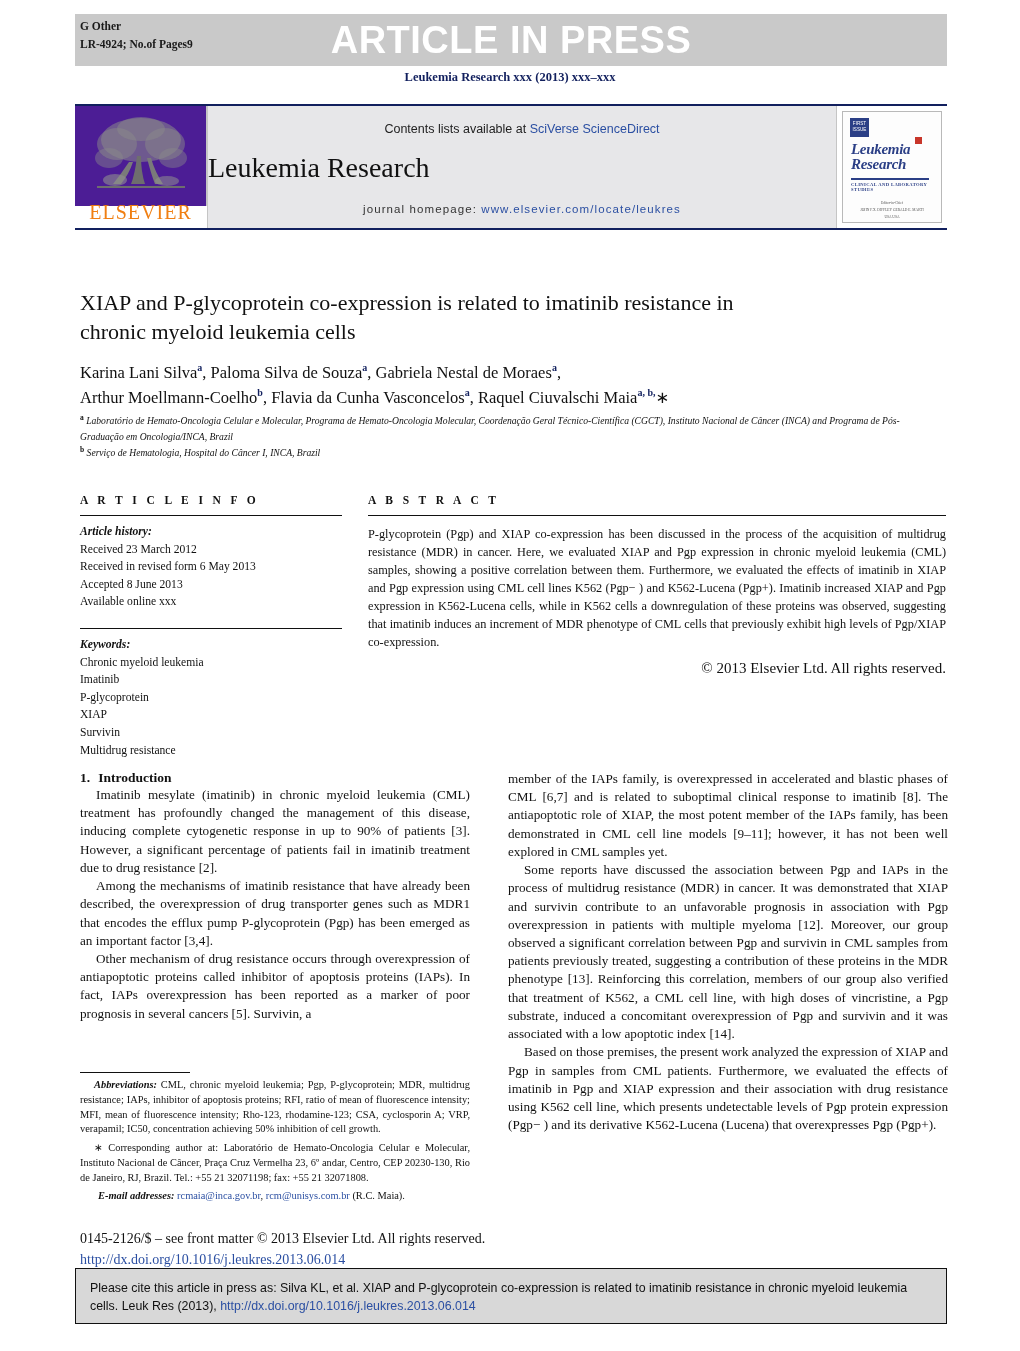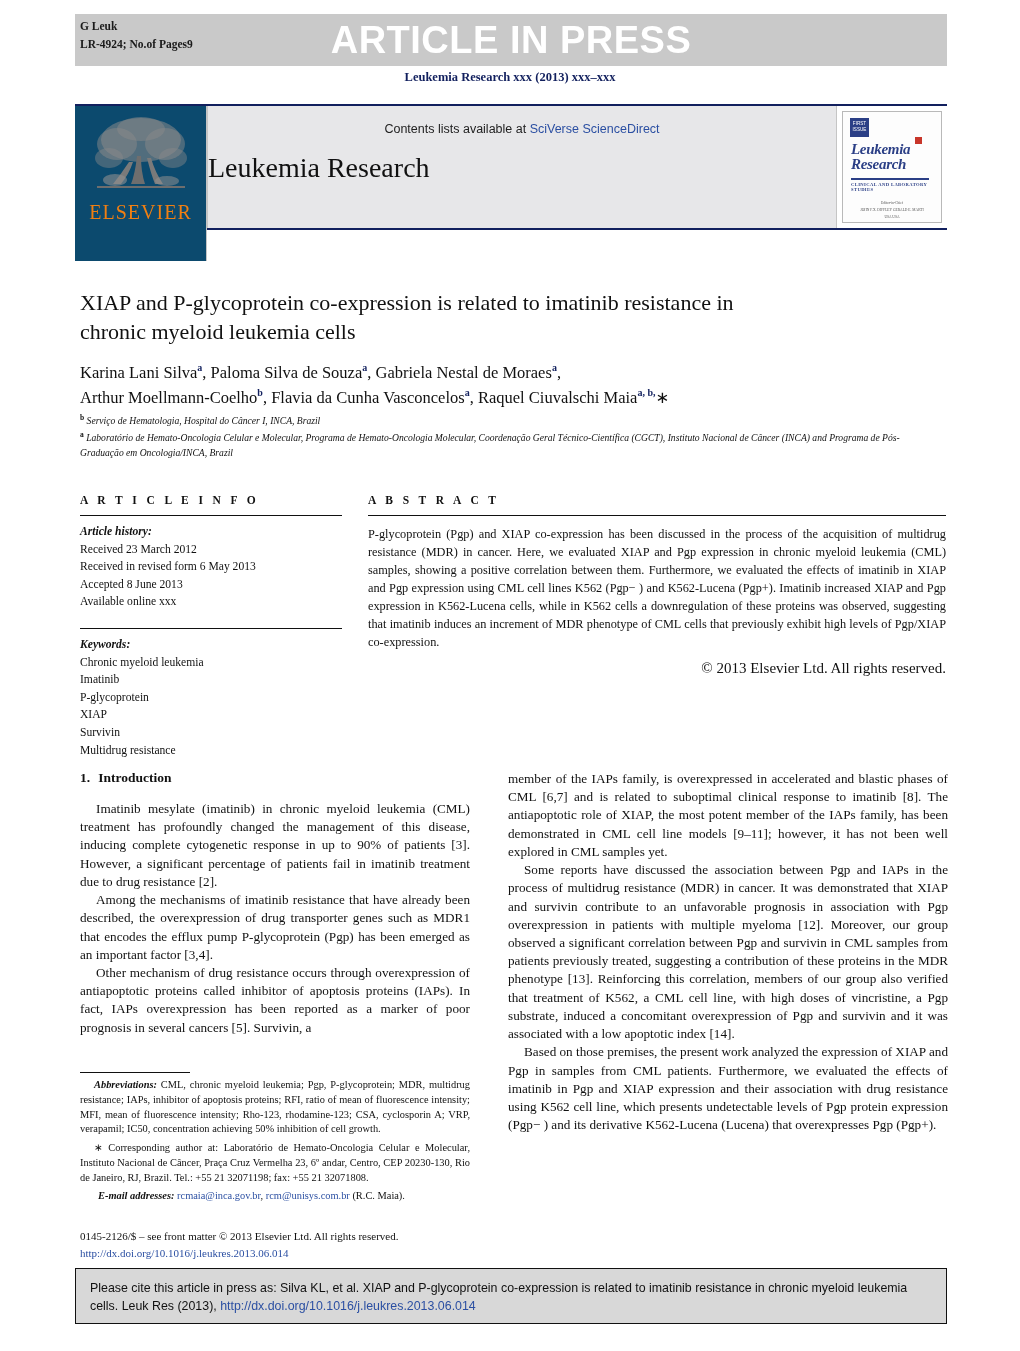--- a/index.html
+++ b/index.html
@@ -72,23 +72,23 @@
     border-bottom: 2px solid #12205e;
   }
   .masthead-inner {
     position: absolute;
     left: 0; top: 0;
     width: 872px; height: 122px;
     display: flex;
   }
   .elsevier-box {
     width: 132px;
-    height: 155px;
+    height: 100px;
     position: relative;
-    background: #0c4a6e;
+    background: #4c1d95;
     border-right: 1px solid #c5c5c5;
     padding-top: 6px;
   }
   .tree-svg { display: block; margin: 2px auto 0 auto; }
   .elsevier-word {
     text-align: center;
     font-family: "Liberation Serif", serif;
     font-size: 20px;
     letter-spacing: 1px;
     color: #f07f12;
@@ -282,21 +282,20 @@
   }
   .col-right {
     position: absolute;
     left: 508px; top: 770px;
     width: 440px;
   }
   .h1 {
     font-family: "Liberation Serif", serif;
     font-weight: bold;
     font-size: 13.5px;
-    margin-bottom: 14px;
     color: #111;
   }
   .h1 .num { margin-right: 8px; }
   p.body {
     font-family: "Liberation Serif", serif;
     font-size: 13.2px;
     line-height: 1.38;
     text-align: justify;
     text-indent: 16px;
     margin: 0 0 0 0;
@@ -324,21 +323,21 @@
     color: #111;
   }
   .foot .lbl { font-style: italic; font-weight: bold; }
   .foot .mail { color: #2b4fa2; }
 
   .imprint {
     position: absolute;
     left: 80px; top: 1228px;
     width: 420px;
     font-family: "Liberation Serif", serif;
-    font-size: 11px;
+    font-size: 14px;
     line-height: 1.5;
     color: #111;
   }
   .imprint .doi { color: #2b4fa2; }
 
   
   .cite-box {
     position: absolute;
     left: 75px; top: 1268px;
     width: 872px; height: 56px;
@@ -356,21 +355,21 @@
 </style>
 </head>
 <body>
 
 <div class="page">
 
   <div class="top-banner">
     <div class="aip">ARTICLE IN PRESS</div>
   </div>
   <div class="gmodel">
-    <div>G Leuk</div>
+    <div>G Other</div>
     <div>LR-4924;   No.of Pages9</div>
   </div>
 
   <div class="journal-ref">Leukemia Research xxx (2013) xxx–xxx</div>
 
   <div class="masthead">
     <div class="masthead-inner">
 
       <div class="elsevier-box">
         <svg class="tree-svg" width="104" height="86" viewBox="0 0 104 86">
@@ -390,20 +389,23 @@
           <ellipse cx="78" cy="67" rx="12" ry="5" fill="#8f8f8f" opacity="0.55"></ellipse>
         </svg>
         <div class="elsevier-word">ELSEVIER</div>
       </div>
 
       <div class="center-box">
         <div class="contents-line">
           <span>Contents lists available at </span><span class="sd">SciVerse ScienceDirect</span>
         </div>
         <div class="journal-title-big">Leukemia Research</div>
+        <div class="homepage-line">
+          <span>journal homepage: </span><span class="url">www.elsevier.com/locate/leukres</span>
+        </div>
       </div>
 
       <div class="cover-box">
         <div class="cover-inner">
           <div class="cover-badge">FIRST ISSUE</div>
           <div class="cover-red"></div>
           <div class="cover-title">
             <div>Leukemia</div>
             <div>Research</div>
           </div>
@@ -421,22 +423,22 @@
   </div>
 
   <div class="art-title">XIAP and P-glycoprotein co-expression is related to imatinib resistance in chronic myeloid leukemia cells</div>
 
   <div class="authors">
     <span>Karina Lani Silva</span><sup>a</sup><span>, Paloma Silva de Souza</span><sup>a</sup><span>, Gabriela Nestal de Moraes</span><sup>a</sup>,<br>
     <span>Arthur Moellmann-Coelho</span><sup>b</sup><span>, Flavia da Cunha Vasconcelos</span><sup>a</sup><span>, Raquel Ciuvalschi Maia</span><sup>a, b,</sup><span class="star">∗</span>
   </div>
 
   <div class="affil">
+    <div><sup>a</sup> <span>Laboratório de Hemato-Oncologia Celular e Molecular, Programa de Hemato-Oncologia Molecular, Coordenação Geral Técnico-Científica (CGCT), Instituto Nacional de Câncer (INCA) and Programa de Pós-Graduação em Oncologia/INCA, Brazil</span></div>
     <div><sup>b</sup> <span>Serviço de Hematologia, Hospital do Câncer I, INCA, Brazil</span></div>
-    <div><sup>a</sup> <span>Laboratório de Hemato-Oncologia Celular e Molecular, Programa de Hemato-Oncologia Molecular, Coordenação Geral Técnico-Científica (CGCT), Instituto Nacional de Câncer (INCA) and Programa de Pós-Graduação em Oncologia/INCA, Brazil</span></div>
   </div>
 
   <div class="info-col">
     <div class="sec-head">A R T I C L E    I N F O</div>
     <div class="rule"></div>
     <div class="hist">
       <div class="lbl">Article history:</div>
       <div>Received 23 March 2012</div>
       <div>Received in revised form 6 May 2013</div>
       <div>Accepted 8 June 2013</div>

